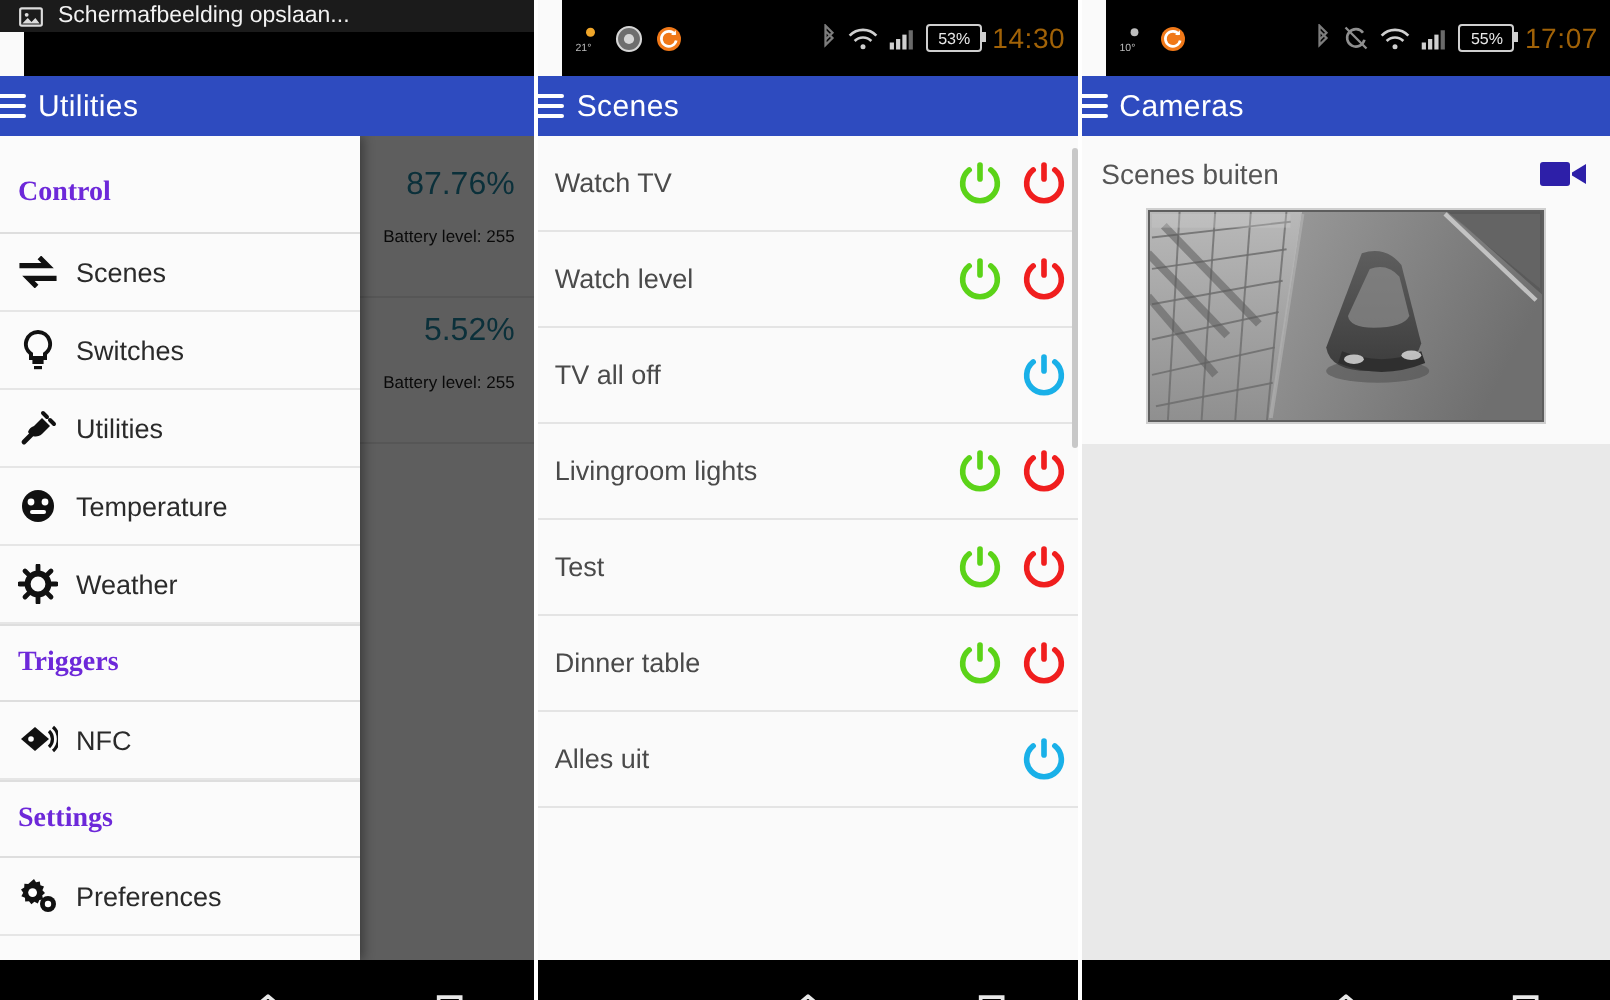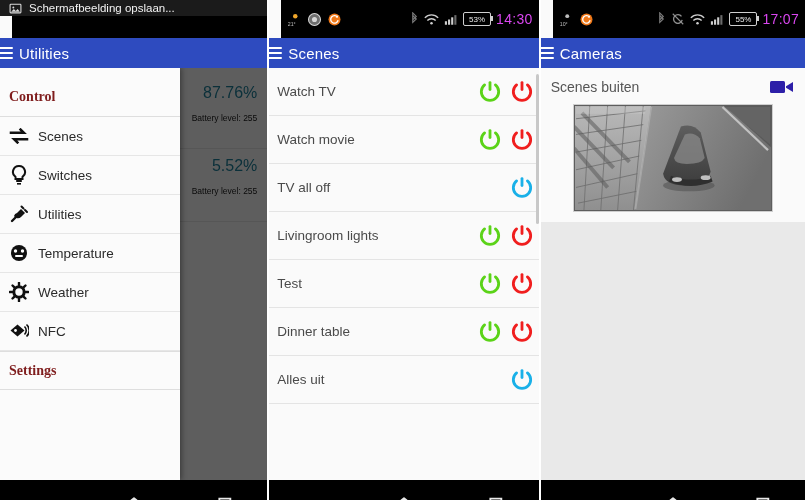--- a/index.html
+++ b/index.html
@@ -10,21 +10,21 @@
   .phone{position:relative;height:500px;overflow:hidden;background:#fafafa;}
   .phone.p1{width:268px;}
   .phone.p2{width:270px;border-left:2px solid #ffffff;border-right:2px solid #ffffff;}
   .phone.p3{width:265px;}
 
   
   .statusbar{position:relative;height:38px;background:#000;display:flex;align-items:center;
              padding:0 6px;box-sizing:border-box;margin-left:12px;}
   .sb-left{display:flex;align-items:center;gap:5px;flex:0 0 auto;}
   .sb-right{margin-left:auto;display:flex;align-items:center;gap:5px;}
-  .sb-time{color:#d946ef;font-size:14px;letter-spacing:.3px;font-family:"Liberation Sans",sans-serif;}
+  .sb-time{color:#a16207;font-size:14px;letter-spacing:.3px;font-family:"Liberation Sans",sans-serif;}
   .sb-batt{display:inline-flex;align-items:center;justify-content:center;
            border:1.5px solid #cfcfcf;border-radius:2px;height:12px;min-width:24px;
            color:#e8e8e8;font-size:8px;padding:0 1px;position:relative;}
   .sb-batt:after{content:"";position:absolute;right:-3px;top:3px;width:2px;height:5px;background:#cfcfcf;}
 
   
   .notif{position:absolute;left:0;top:0;width:100%;height:16px;background:#1b1b1b;
          display:flex;align-items:center;gap:7px;padding-left:9px;box-sizing:border-box;z-index:6;}
   .notif-text{color:#f2f2f2;font-size:11.5px;}
 
@@ -41,21 +41,21 @@
   .behind{position:absolute;inset:0;background:#f7f7f7;}
   .b-row{position:relative;height:73px;border-bottom:1px solid #e2e2e2;box-sizing:border-box;
          padding:8px 10px 0 0;text-align:right;}
   .b-pct{color:#1f7f99;font-size:16px;line-height:18px;}
   .b-sub{color:#1a1a1a;font-size:8.5px;margin-top:11px;}
   .scrim{position:absolute;inset:0;background:rgba(0,0,0,.62);}
   .drawer{position:absolute;left:0;top:0;width:180px;height:100%;background:#fbfbfb;
           box-shadow:2px 0 5px rgba(0,0,0,.35);z-index:4;}
   .sec{height:39px;display:flex;align-items:center;padding-left:9px;box-sizing:border-box;
        border-bottom:1px solid #dedede;font-family:"Liberation Serif",serif;
-       font-weight:bold;font-size:14px;color:#7f1d1d;}
+       font-weight:bold;font-size:14px;color:#6d28d9;}
   .sec.gap{border-top:1px solid #dedede;}
   .mi{height:39px;display:flex;align-items:center;padding-left:9px;box-sizing:border-box;
       border-bottom:1px solid #e6e6e6;gap:9px;}
   .mi-label{font-size:13.5px;color:#2a2a2a;}
   .mi-ico{width:20px;height:20px;flex:0 0 auto;display:flex;align-items:center;justify-content:center;}
   .spacer-top{height:10px;background:#fbfbfb;}
 
   
   .list{height:412px;background:#fafafa;overflow:hidden;position:relative;}
   .scene{height:48px;display:flex;align-items:center;border-bottom:1px solid #e4e4e4;
@@ -174,34 +174,46 @@
               <circle cx="10" cy="10" r="5.2" fill="none" stroke="#111" stroke-width="3"></circle>
               <g stroke="#111" stroke-width="2.4" stroke-linecap="round">
                 <path d="M10 .8v2.4M10 16.8v2.4M.8 10h2.4M16.8 10h2.4"></path>
                 <path d="M3.5 3.5l1.7 1.7M14.8 14.8l1.7 1.7M16.5 3.5l-1.7 1.7M5.2 14.8l-1.7 1.7"></path>
               </g>
             </svg>
           </span>
           <span class="mi-label">Weather</span>
         </div>
 
+        <div class="sec gap">Triggers</div>
 
         <div class="mi">
           <span class="mi-ico">
             <svg width="20" height="18" viewBox="0 0 20 18">
               <path d="M1.5 8.5l7-6 7 6-7 6z" fill="#111"></path>
               <circle cx="6.5" cy="8.5" r="1.4" fill="#fff"></circle>
               <path d="M15.5 4.5a5.5 5.5 0 0 1 0 8M17.5 2.5a8 8 0 0 1 0 12" fill="none" stroke="#111" stroke-width="1.6"></path>
             </svg>
           </span>
           <span class="mi-label">NFC</span>
         </div>
 
         <div class="sec gap">Settings</div>
 
+        <div class="mi">
+          <span class="mi-ico">
+            <svg width="20" height="20" viewBox="0 0 20 20">
+              <path d="M8 1.5l1 1.6 1.9-.4.3 1.9 1.8.7-.8 1.8 1.3 1.4-1.4 1.3.5 1.9-1.9.3-.8 1.8-1.7-.9-1.5 1.2-1.2-1.5-1.9.2-.1-1.9-1.8-.8.9-1.7-1.1-1.6 1.6-1 .1-1.9 1.9.1z" fill="#111"></path>
+              <circle cx="7.3" cy="8.3" r="2.2" fill="#fff"></circle>
+              <circle cx="15" cy="14" r="4" fill="#111"></circle>
+              <circle cx="15" cy="14" r="1.6" fill="#fff"></circle>
+            </svg>
+          </span>
+          <span class="mi-label">Preferences</span>
+        </div>
       </div>
     </div>
 
     <div class="navbar">
       <span class="nav-ico">
         <svg width="22" height="22" viewBox="0 0 24 24">
           <path d="M19 8v5a4 4 0 0 1-4 4H7" fill="none" stroke="#e8e8e8" stroke-width="2"></path>
           <path d="M10 13l-3.5 4L10 21" fill="none" stroke="#e8e8e8" stroke-width="2"></path>
         </svg>
       </span>
@@ -275,21 +287,21 @@
           <path d="M7 5.5a8 8 0 1 0 10 0" fill="none" stroke="#5bd318" stroke-width="2.6" stroke-linecap="round"></path>
           <rect x="10.7" y="2" width="2.6" height="9" rx="1.3" fill="#5bd318"></rect>
         </svg>
         <svg class="pw" viewBox="0 0 24 24">
           <path d="M7 5.5a8 8 0 1 0 10 0" fill="none" stroke="#f01e1e" stroke-width="2.6" stroke-linecap="round"></path>
           <rect x="10.7" y="2" width="2.6" height="9" rx="1.3" fill="#f01e1e"></rect>
         </svg>
       </div>
 
       <div class="scene">
-        <span class="scene-name">Watch movie</span>
+        <span class="scene-name">Watch level</span>
         <svg class="pw" viewBox="0 0 24 24">
           <path d="M7 5.5a8 8 0 1 0 10 0" fill="none" stroke="#5bd318" stroke-width="2.6" stroke-linecap="round"></path>
           <rect x="10.7" y="2" width="2.6" height="9" rx="1.3" fill="#5bd318"></rect>
         </svg>
         <svg class="pw" viewBox="0 0 24 24">
           <path d="M7 5.5a8 8 0 1 0 10 0" fill="none" stroke="#f01e1e" stroke-width="2.6" stroke-linecap="round"></path>
           <rect x="10.7" y="2" width="2.6" height="9" rx="1.3" fill="#f01e1e"></rect>
         </svg>
       </div>
 

